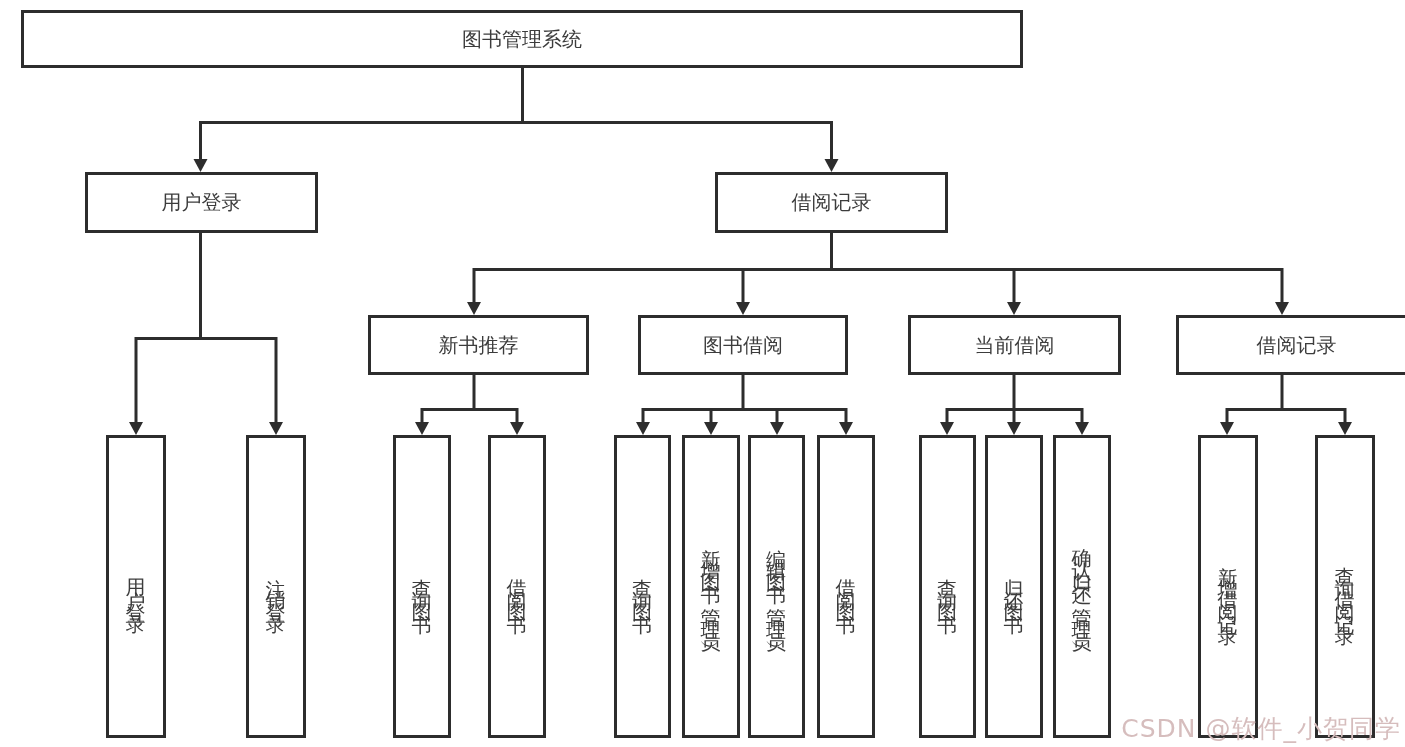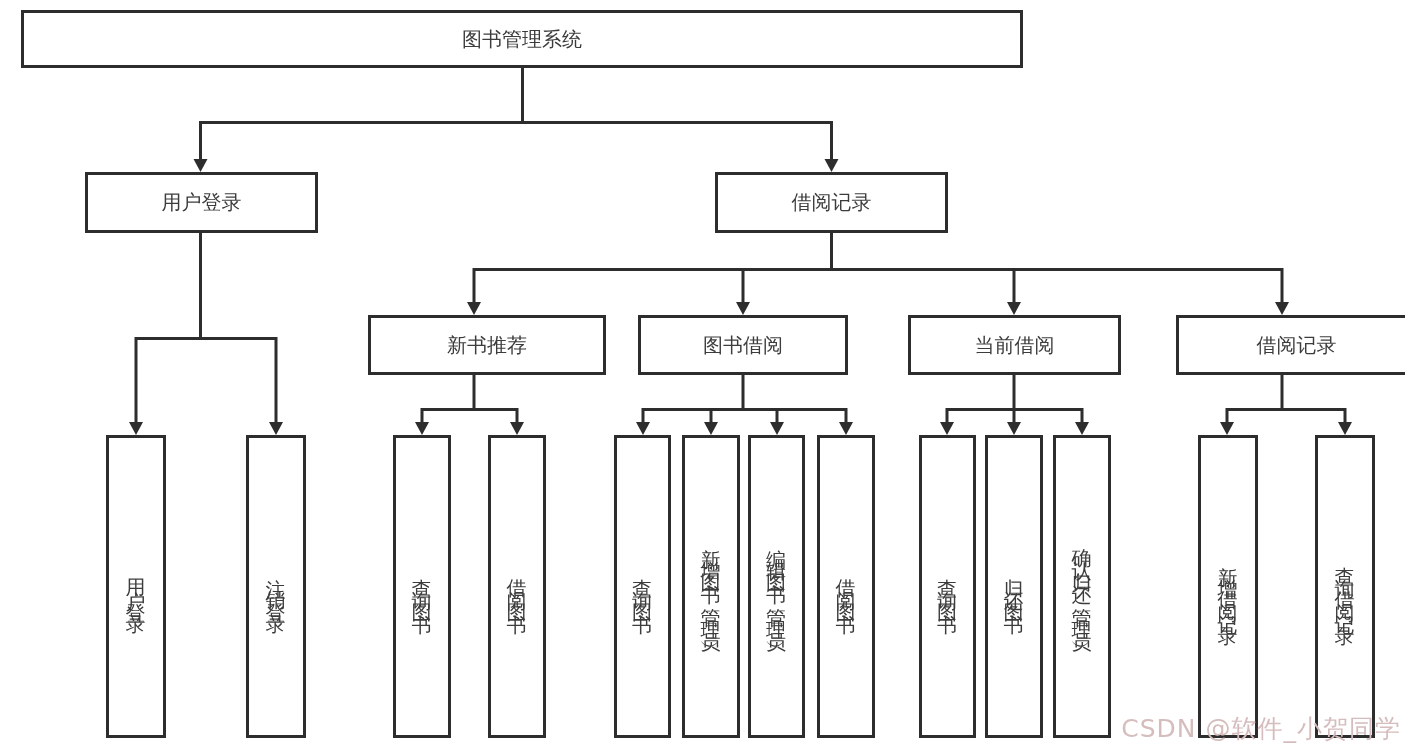--- a/index.html
+++ b/index.html
@@ -70,21 +70,21 @@
       <path d="M1217 422 L1231 422 L1224 435 Z"></path>
       <path d="M1335 422 L1349 422 L1342 435 Z"></path>
     </g>
   </svg>
 
   <div class="node" style="left:18px; top:10px; width:1002px; height:58px;">图书管理系统</div>
 
   <div class="node" style="left:82px; top:172px; width:233px; height:61px;">用户登录</div>
   <div class="node" style="left:712px; top:172px; width:233px; height:61px;">借阅记录</div>
 
-  <div class="node" style="left:365px; top:315px; width:238px; height:60px;">新书推荐</div>
+  <div class="node" style="left:365px; top:315px; width:221px; height:60px;">新书推荐</div>
   <div class="node" style="left:905px; top:315px; width:213px; height:60px;">当前借阅</div>
   <div class="node" style="left:635px; top:315px; width:210px; height:60px;">图书借阅</div>
   <div class="node" style="left:1173px; top:315px; width:241px; height:60px;">借阅记录</div>
 
   <div class="node leaf" style="left:103px; top:435px; width:60px; height:303px;">
     <span class="vtext">用户登录</span>
   </div>
   <div class="node leaf" style="left:243px; top:435px; width:60px; height:303px;">
     <span class="vtext">注销登录</span>
   </div>

